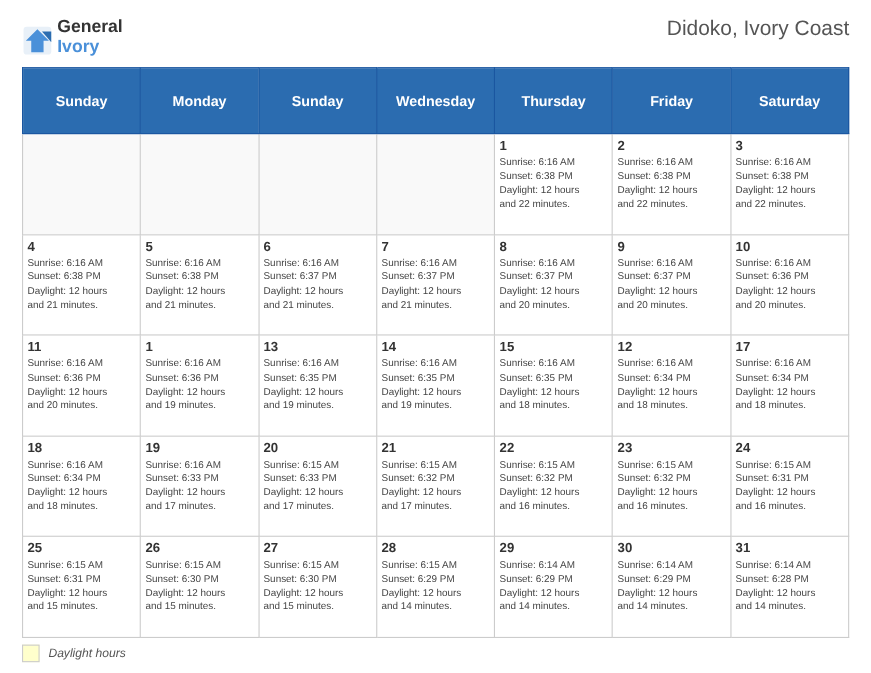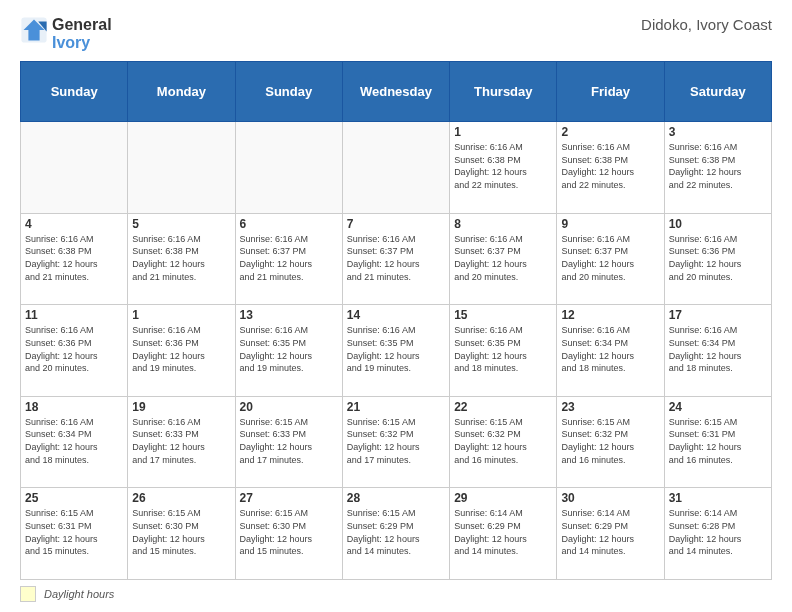--- a/index.html
+++ b/index.html
@@ -18,38 +18,38 @@
       flex-direction: column;
     }
     .header {
       display: flex;
       justify-content: space-between;
       align-items: flex-start;
       margin-bottom: 10px;
     }
     .logo {
       display: flex;
-      align-items: flex-start;
+      align-items: flex-end;
       gap: 4px;
     }
     .logo-icon {
       width: 28px;
       height: 28px;
     }
     .title-block {
       text-align: right;
     }
     .month-title {
       font-size: 36px;
       font-weight: bold;
       color: #333;
       line-height: 1.1;
     }
     .subtitle {
-      font-size: 15px;
+      font-size: 19px;
       color: #555;
       text-align: center;
     }
     .calendar {
       flex: 1;
       border: 1px solid #ccc;
       border-collapse: collapse;
       width: 100%;
       table-layout: fixed;
     }

